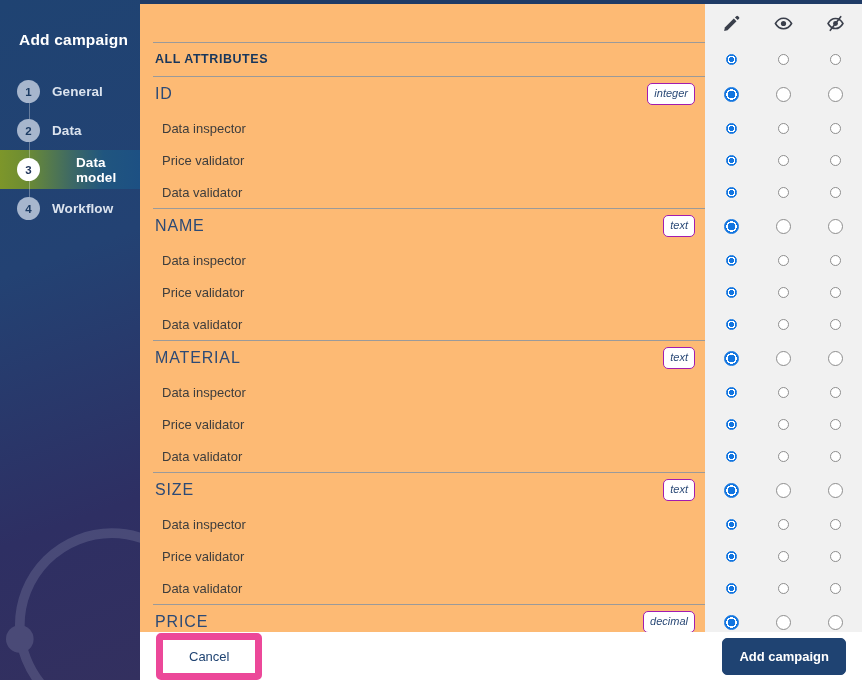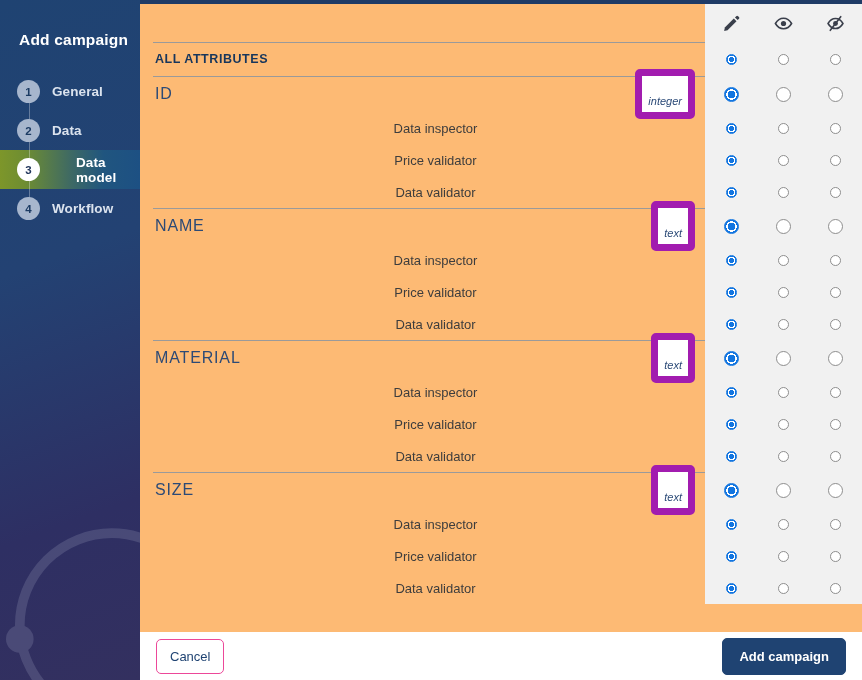--- a/index.html
+++ b/index.html
@@ -89,26 +89,26 @@
   .allattr .cell-label span {
     font-size: 12.5px; font-weight: bold; color: #17365c; letter-spacing: .55px;
   }
 
   .attr-row { height: 36px; }
   .attr-name {
     font-size: 16px; color: #2c4a76; letter-spacing: .85px; text-transform: uppercase;
   }
   .type-badge {
     position: absolute; right: 10px; top: 50%; transform: translateY(-50%);
-    border: 7px solid #a21caf; border-radius: 5px; background: #fff;
+    border: 1px solid #a21caf; border-radius: 5px; background: #fff;
     font-size: 11px; font-style: italic; color: #2b4a77;
-    padding: 20px 6px 5px; line-height: 1; white-space: nowrap;
+    padding: 4px 6px 5px; line-height: 1; white-space: nowrap;
   }
   .role-row { height: 32px; }
-  .role-row .cell-label { padding-left: 36px; justify-content: center; }
+  .role-row .cell-label { padding-left: 22px; }
   .role-name { font-size: 13px; color: #3d3d3d; }
 
   
   .radio { border-radius: 50%; background: #ffffff; flex: none; }
   .radio.sm { width: 11px; height: 11px; border: 1px solid #8e8e8e; }
   .radio.sm.on {
     border: 1px solid #1275e0;
     background: radial-gradient(circle at 50% 50%, #1275e0 0 2.6px, #ffffff 2.6px 3.8px, #1275e0 3.8px);
   }
   .radio.lg { width: 15px; height: 15px; border: 1.3px solid #8e8e8e; }
@@ -118,22 +118,22 @@
   }
 
   
   .footer {
     position: absolute; left: 0; right: 0; bottom: 0; height: 48px;
     background: #ffffff; display: flex; align-items: center;
     padding: 0 16px; justify-content: space-between;
   }
   .btn { font-size: 13px; border-radius: 5px; cursor: pointer; line-height: 1; }
   .btn-cancel {
-    background: #ffffff; color: #1f4372; border: 1px solid #ec4899;
-    padding: 10px 13px; font-weight: normal;
+    background: #ffffff; color: #1f4372; border: 7px solid #ec4899;
+    padding: 10px 26px; font-weight: normal;
   }
   .btn-primary {
     background: #1f4372; color: #ffffff; border: 1px solid #1f4372;
     padding: 11px 16px; font-weight: bold;
   }
 </style>
 </head>
 <body>
 
 <div class="app">
@@ -489,20 +489,38 @@
                 <span class="radio sm on"></span>
               </span>
               <span class="rcell">
                 <span class="radio sm"></span>
               </span>
               <span class="rcell">
                 <span class="radio sm"></span>
               </span>
             </div>
           </div>
+          <div class="row attr-row">
+            <div class="sep"></div>
+            <div class="cell-label">
+              <span class="attr-name">PRICE</span>
+              <span class="type-badge">decimal</span>
+            </div>
+            <div class="radios">
+              <span class="rcell">
+                <span class="radio lg on"></span>
+              </span>
+              <span class="rcell">
+                <span class="radio lg"></span>
+              </span>
+              <span class="rcell">
+                <span class="radio lg"></span>
+              </span>
+            </div>
+          </div>
         </div>
     </div>
 
     <div class="footer">
       <button class="btn btn-cancel">Cancel</button>
       <button class="btn btn-primary">Add campaign</button>
     </div>
   </section>
 </div>
 

